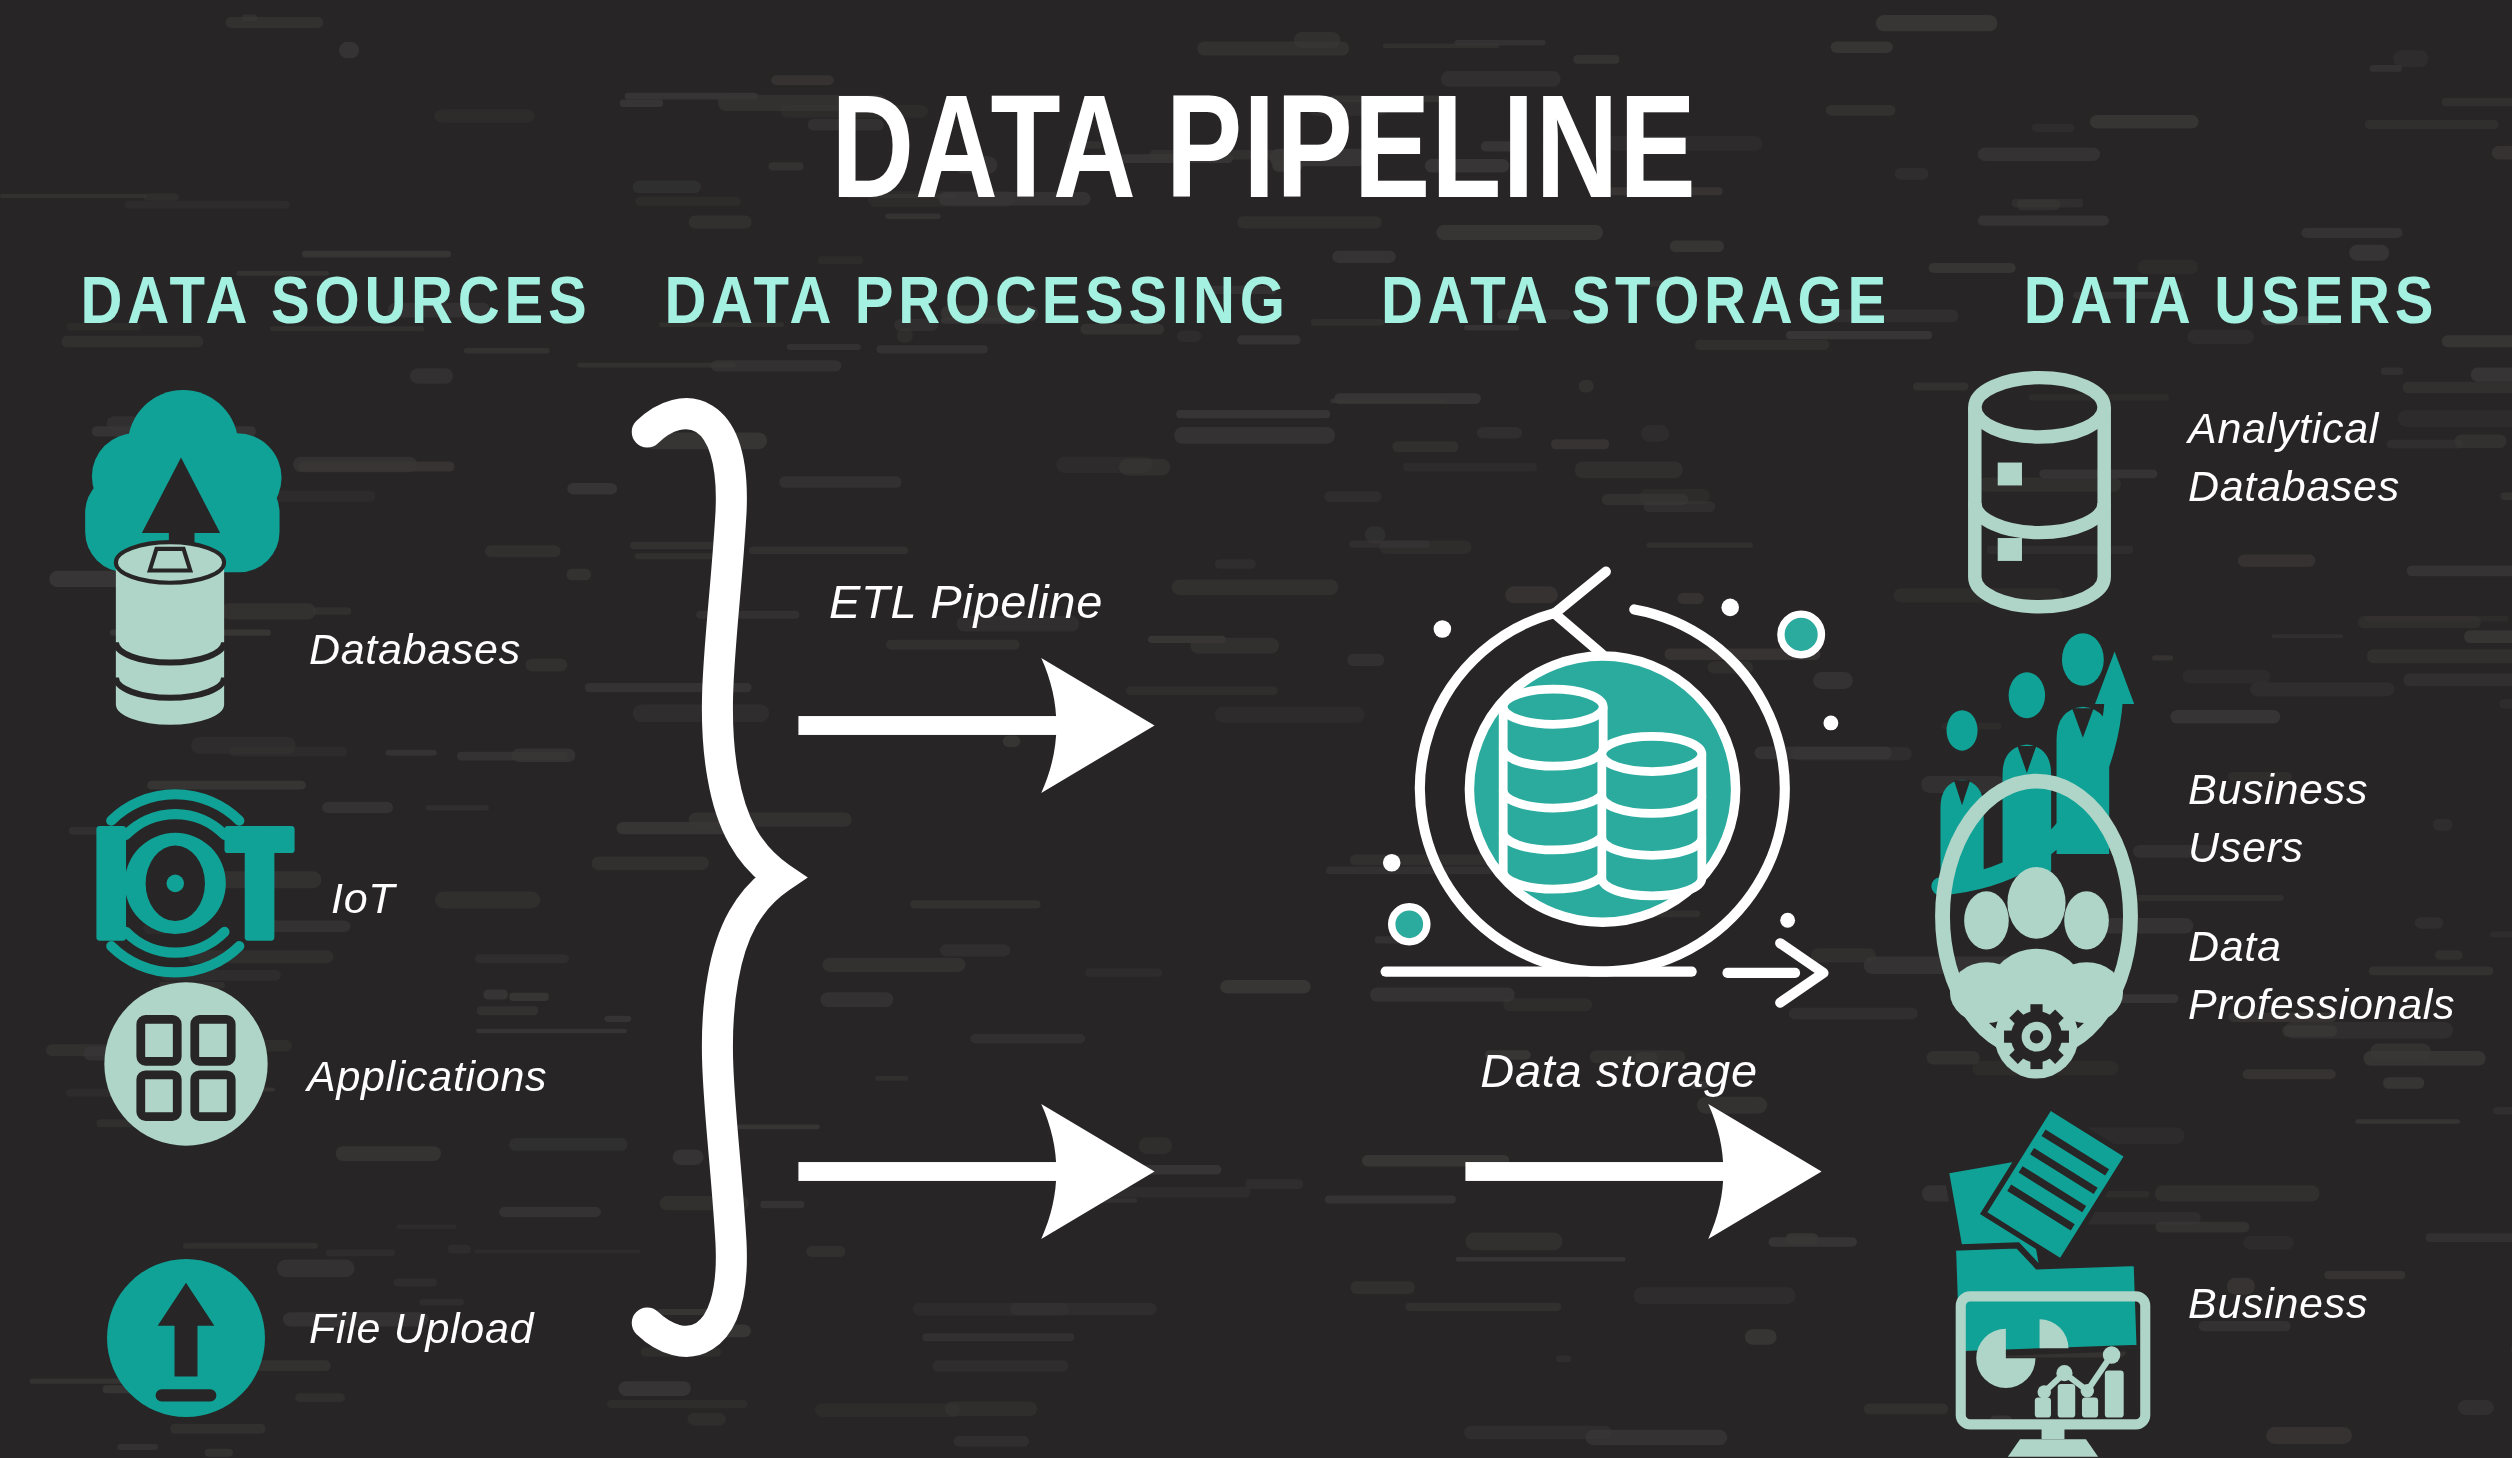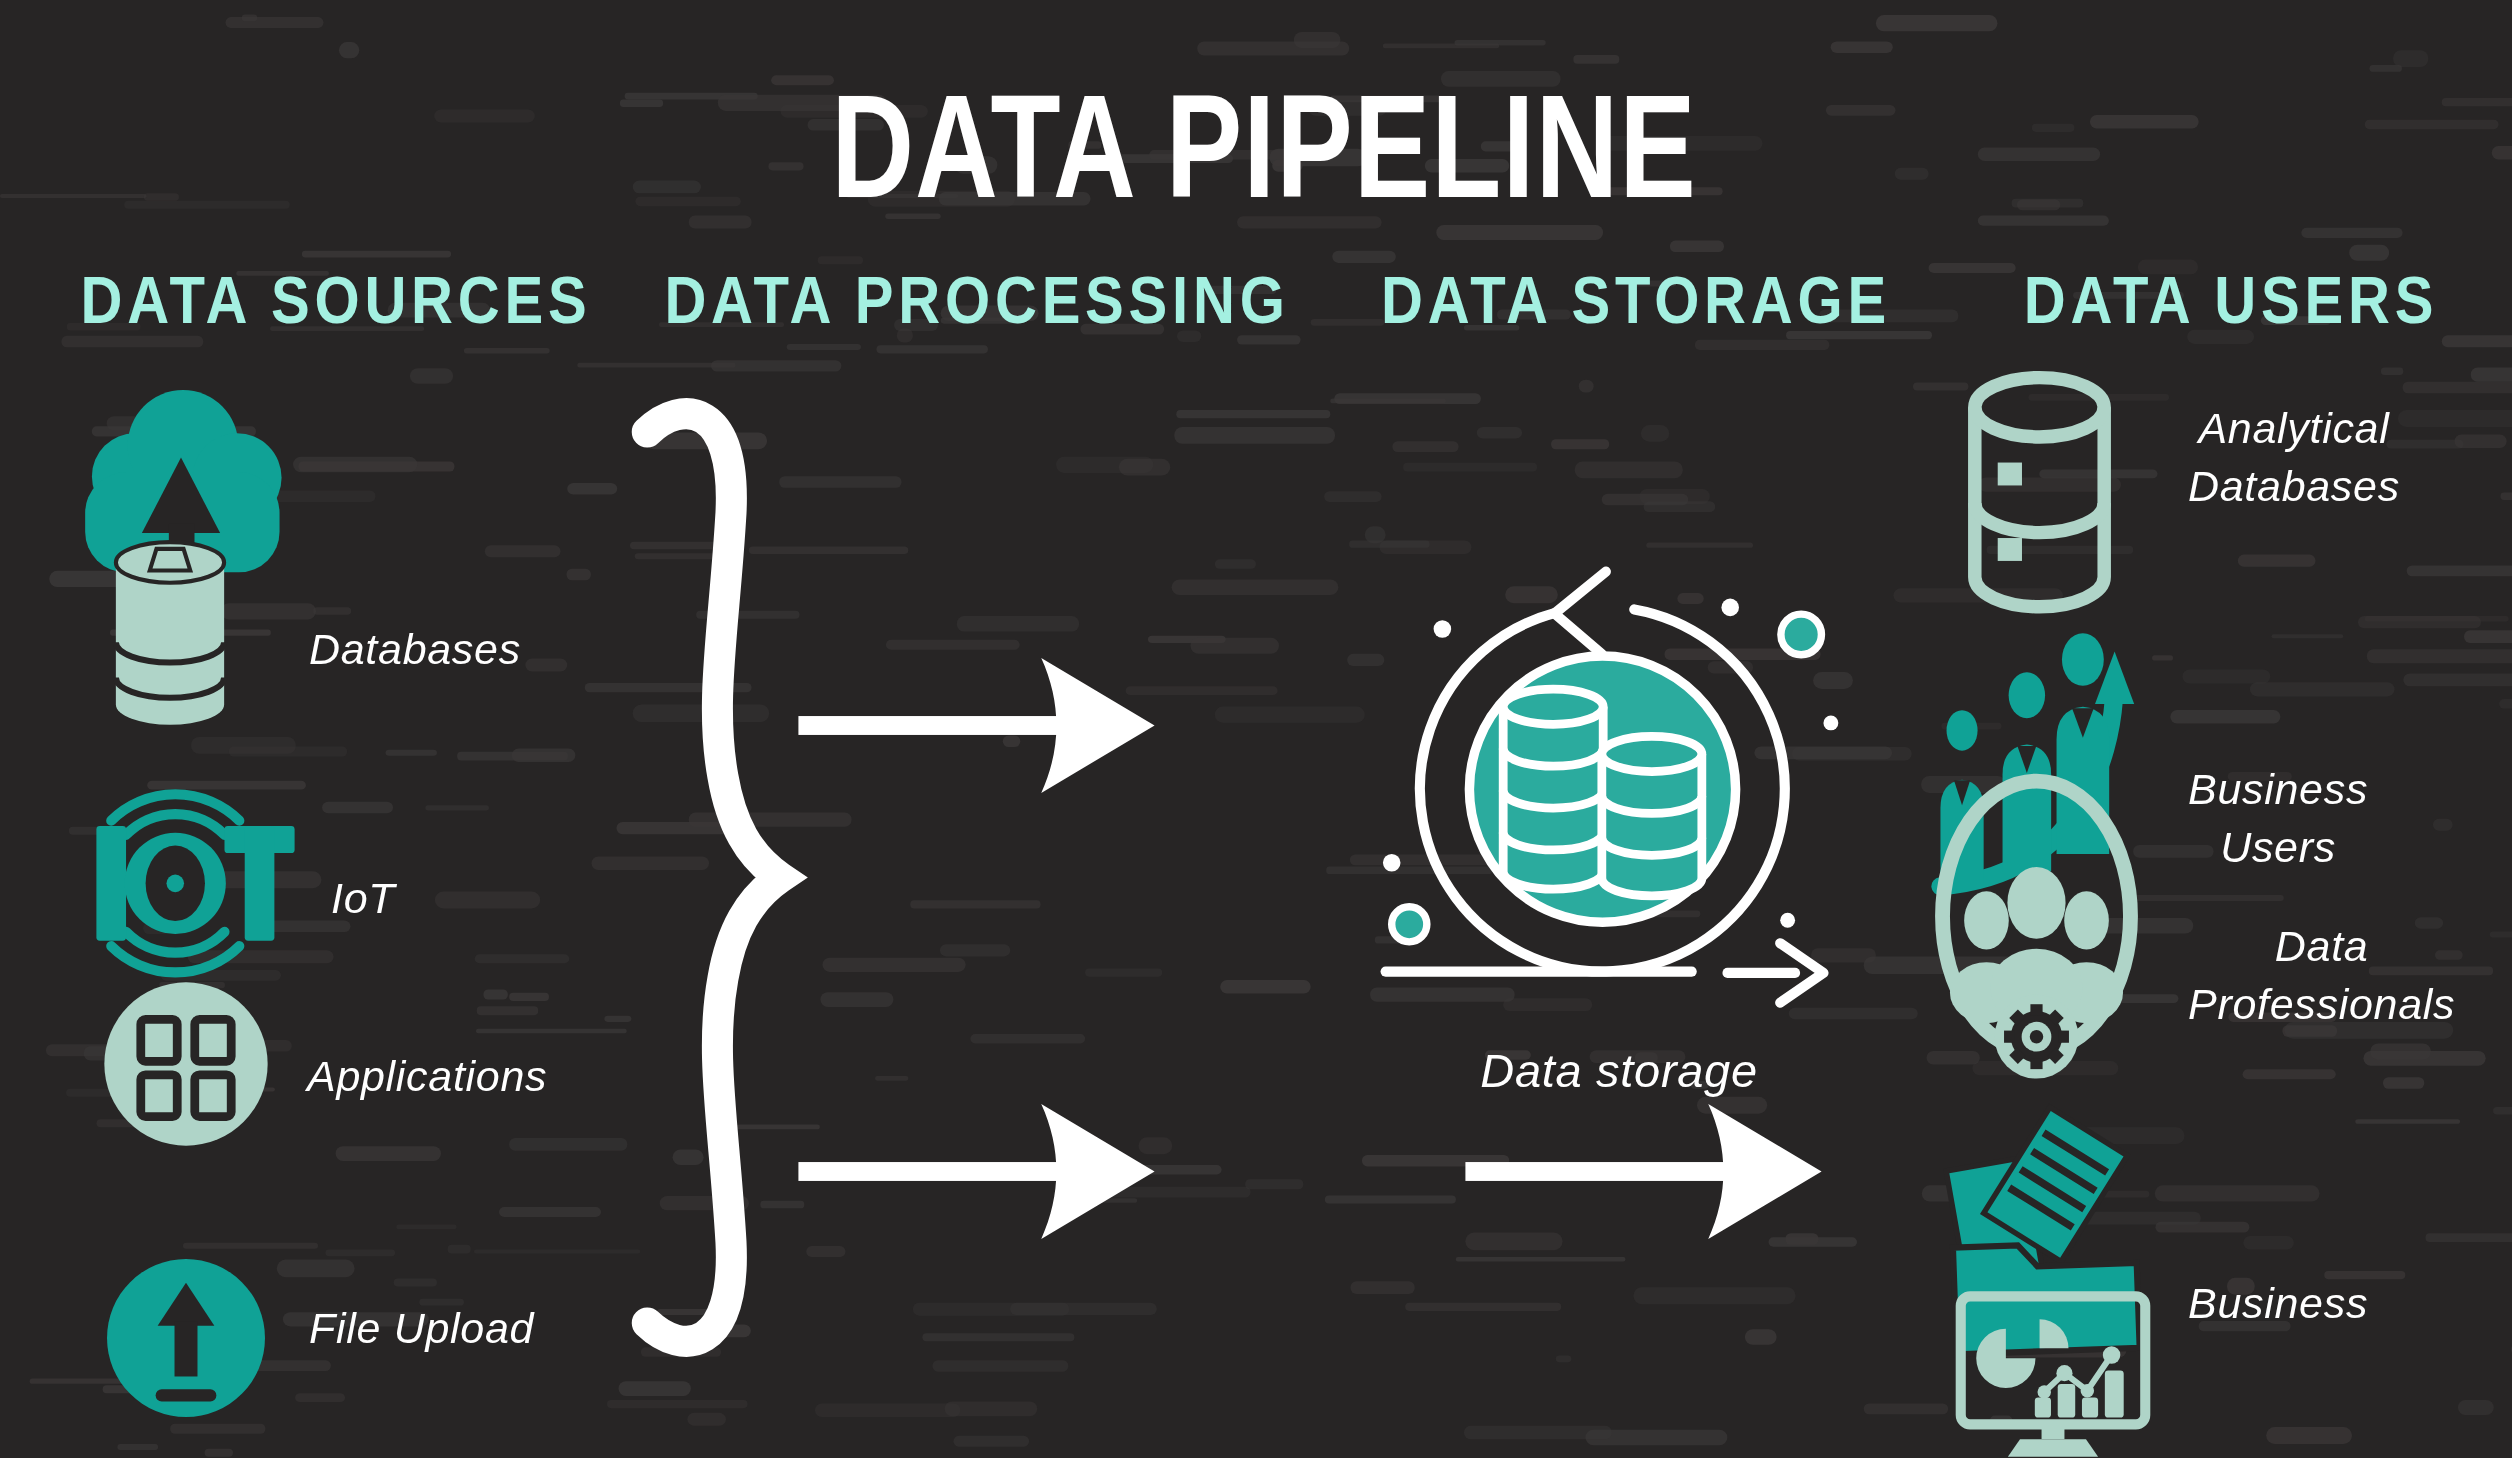--- a/index.html
+++ b/index.html
@@ -2,21 +2,21 @@
 <html style="--c-background: #272525; --c-texture: #3a3737; --c-teal: #10a296; --c-teal_bright: #2bab9e; --c-sage: #afd4c8; --c-mint: #a4f0e1; --c-white: #ffffff; --c-ink: #272525;font-size:10.8px"><head>
 <meta charset="utf-8">
 <style>
   :root{
     --c-background:#272525; --c-texture:#3a3737; --c-teal:#10a296;
     --c-teal_bright:#2bab9e; --c-sage:#afd4c8; --c-mint:#a4f0e1;
     --c-white:#ffffff; --c-ink:#272525;
   }
   html,body{margin:0;padding:0;background:var(--c-background);}
   .canvas{position:relative;width:2512px;height:1459px;overflow:hidden;
-          background:var(--c-background);font-family:"Liberation Sans",sans-serif;text-align:center;}
+          background:var(--c-background);font-family:"Liberation Sans",sans-serif;}
   .texture{position:absolute;left:0;top:0;}
   .title{position:absolute;top:62px;color:var(--c-white);font-weight:800;font-size:147px;
          letter-spacing:1.4px;white-space:nowrap;transform:translateX(-50%) scaleX(.78);}
   .hdr{position:absolute;top:262px;color:var(--c-mint);font-weight:700;font-size:66px;
        letter-spacing:5.4px;white-space:nowrap;transform:translateX(-50%) scaleX(.88);}
   .lbl{position:absolute;color:var(--c-white);font-style:italic;font-size:43px;
        line-height:1.34;white-space:pre-line;letter-spacing:0.7px;}
   .lbl.big{font-size:47px;}
   .abs{position:absolute;}
   svg{display:block;overflow:visible;}
@@ -423,20 +423,21 @@
     <rect x="103" y="95" width="34" height="82" style="fill:var(--c-ink)"></rect>
     <rect x="75" y="196" width="90" height="18" rx="9" style="fill:var(--c-ink)"></rect>
   </svg>
   <div class="lbl" style="left:309px;top:1300px">File Upload</div>
 
   <svg class="abs" style="left:608px;top:378px" width="196" height="999" viewBox="0 0 290 1480">
     <path d="M58 80 C110 30 190 38 182 200 C172 370 150 480 170 590 C182 660 208 708 255 740
              C208 772 182 820 170 890 C150 1000 172 1110 182 1280 C190 1442 110 1450 58 1400" style="fill:none;stroke:var(--c-white);stroke-width:46;stroke-linecap:round"></path>
   </svg>
 
+  <div class="lbl big" style="left:829px;top:571px">ETL Pipeline</div>
   <svg class="abs" style="left:797px;top:654px" width="361" height="143" viewBox="0 0 535 212">
     <rect x="2" y="92" width="385" height="28" style="fill:var(--c-white)"></rect>
     <path d="M362 6 L530 106 L362 206 C392 140 392 72 362 6 Z" style="fill:var(--c-white)"></path>
   </svg>
 
   <svg class="abs" style="left:797px;top:1100px" width="361" height="143" viewBox="0 0 535 212">
     <rect x="2" y="92" width="385" height="28" style="fill:var(--c-white)"></rect>
     <path d="M362 6 L530 106 L362 206 C392 140 392 72 362 6 Z" style="fill:var(--c-white)"></path>
   </svg>
 

